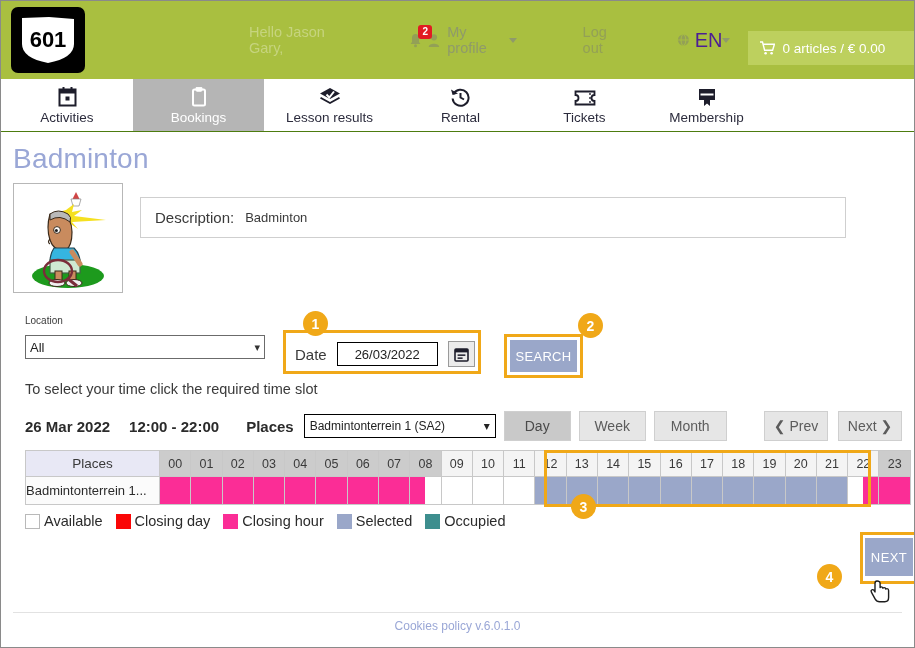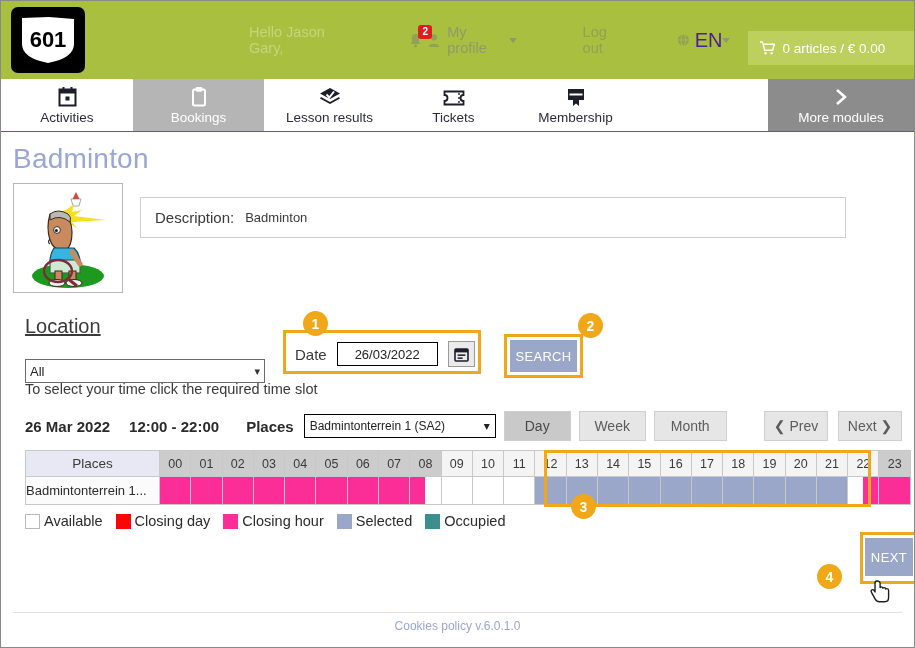--- a/index.html
+++ b/index.html
@@ -71,21 +71,21 @@
   .desc-box {
     flex:1; height:41px; border:1px solid #cfcfcf; display:flex; align-items:center;
     padding-left:14px; gap:11px; margin-top:14px; max-width:706px;
   }
   .desc-label { font-size:15px; color:#3a3a3a; }
   .desc-val { font-size:13px; color:#3a3a3a; }
 
   
   .filters { position:relative; height:64px; margin-top:22px; }
   .loc-group { position:absolute; left:12px; top:0; width:240px; }
-  .loc-label { font-size:20px; color:#3a3a3a; margin-bottom:21px;text-decoration:underline; }
+  .loc-label { font-size:10px; color:#3a3a3a; margin-bottom:9px; }
   .sel {
     width:240px; height:24px; border:1px solid #6b6b6b; background:#fff;
     font-size:13px; color:#222; padding:0 4px; display:flex; align-items:center;
     justify-content:space-between;
   }
   .sel .chev { font-size:11px; color:#333; }
 
   .hl-box { position:absolute; border:3px solid #f0a818; background:transparent; }
   .date-hl { left:270px; top:15px; width:198px; height:44px; }
   .date-inner { position:absolute; left:282px; top:26px; display:flex; align-items:center; gap:10px;justify-content:center; }
@@ -267,20 +267,30 @@
       <span class="ti">
         <svg width="22" height="20" viewBox="0 0 22 20">
           <path d="M11 1 L21 6.5 L11 12 L1 6.5 Z" fill="#1d1d2b"></path>
           <path d="M2 10 L11 15 L20 10 L21 11.5 L11 17 L1 11.5 Z" fill="#1d1d2b"></path>
           <path d="M7.5 7.5 L10.3 10.5 L15 4.5" fill="none" stroke="#ffffff" stroke-width="2"></path>
         </svg>
       </span>
       <span>Lesson results</span>
     </div>
 
+    <div class="tab t-w4">
+      <span class="ti">
+        <svg width="21" height="20" viewBox="0 0 21 20">
+          <path d="M3.5 7 A8 8 0 1 1 2.6 11.5" fill="none" stroke="#1d1d2b" stroke-width="2"></path>
+          <path d="M1 2.5 L2.6 8 L8 6.4 Z" fill="#1d1d2b"></path>
+          <path d="M10.5 6 L10.5 10.5 L14 12.5" fill="none" stroke="#1d1d2b" stroke-width="2"></path>
+        </svg>
+      </span>
+      <span>Rental</span>
+    </div>
 
     <div class="tab t-w5">
       <span class="ti">
         <svg width="22" height="18" viewBox="0 0 22 18">
           <path d="M1.5 2.5 L20.5 2.5 L20.5 6 A2.4 2.4 0 0 0 20.5 12 L20.5 15.5 L1.5 15.5 L1.5 12 A2.4 2.4 0 0 0 1.5 6 Z" fill="none" stroke="#1d1d2b" stroke-width="1.8"></path>
           <circle cx="16" cy="5" r="0.9" fill="#1d1d2b"></circle>
           <circle cx="16" cy="9" r="0.9" fill="#1d1d2b"></circle>
           <circle cx="16" cy="13" r="0.9" fill="#1d1d2b"></circle>
         </svg>
       </span>
@@ -291,28 +301,20 @@
       <span class="ti">
         <svg width="20" height="20" viewBox="0 0 20 20">
           <rect x="2" y="2" width="16" height="11" fill="#1d1d2b"></rect>
           <rect x="3.5" y="6.5" width="13" height="2" fill="#ffffff"></rect>
           <path d="M7 13 L13 13 L13 19 L10 16.5 L7 19 Z" fill="#1d1d2b"></path>
         </svg>
       </span>
       <span>Membership</span>
     </div>
 
-    <div class="tab t-w7 more">
-      <span class="ti">
-        <svg width="18" height="20" viewBox="0 0 18 20">
-          <path d="M5 3 L13 10 L5 17" fill="none" stroke="#ffffff" stroke-width="2.6"></path>
-        </svg>
-      </span>
-      <span>More modules</span>
-    </div>
   </div>
 
   <div class="content">
 
     <h1 class="page-title">Badminton</h1>
 
     <div class="desc-row">
       <div class="thumb">
         <svg width="108" height="108" viewBox="0 0 108 108">
           <ellipse cx="54" cy="92" rx="36" ry="12" fill="#1d9a1d"></ellipse>

